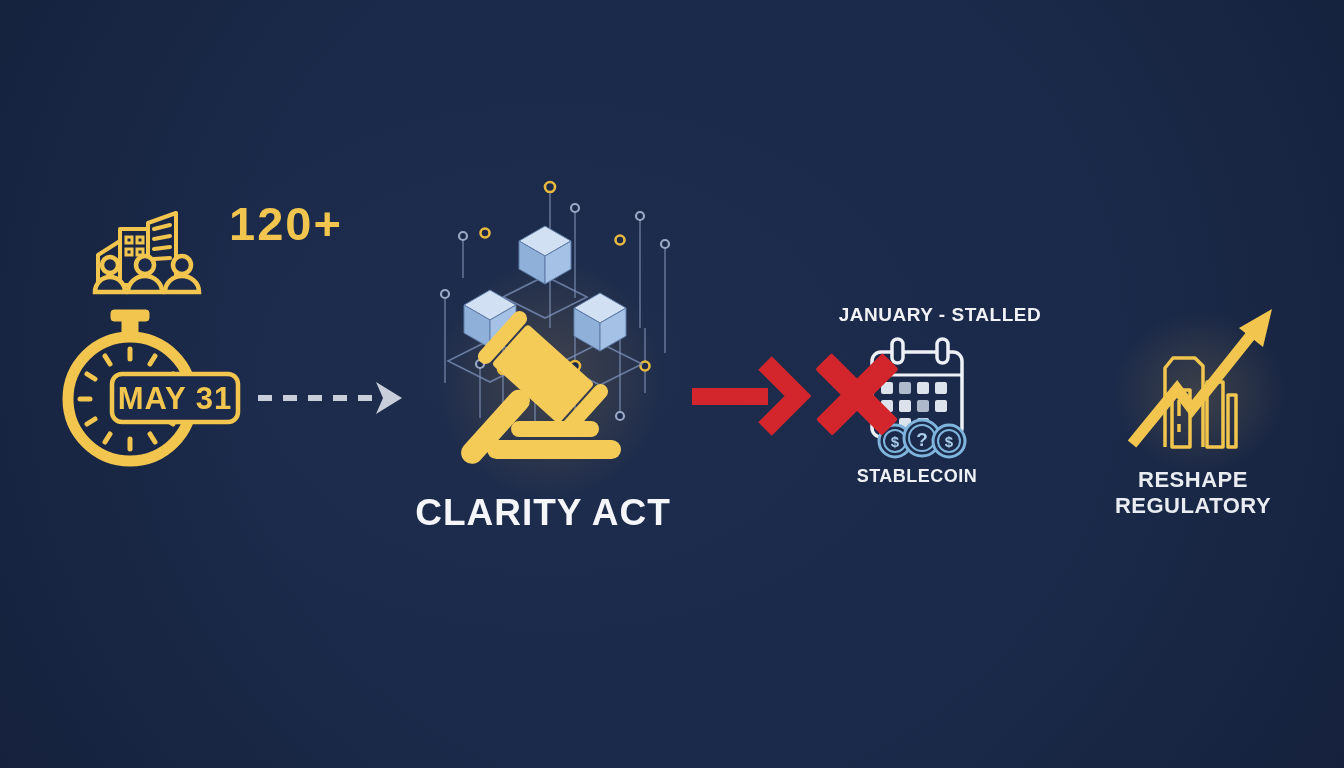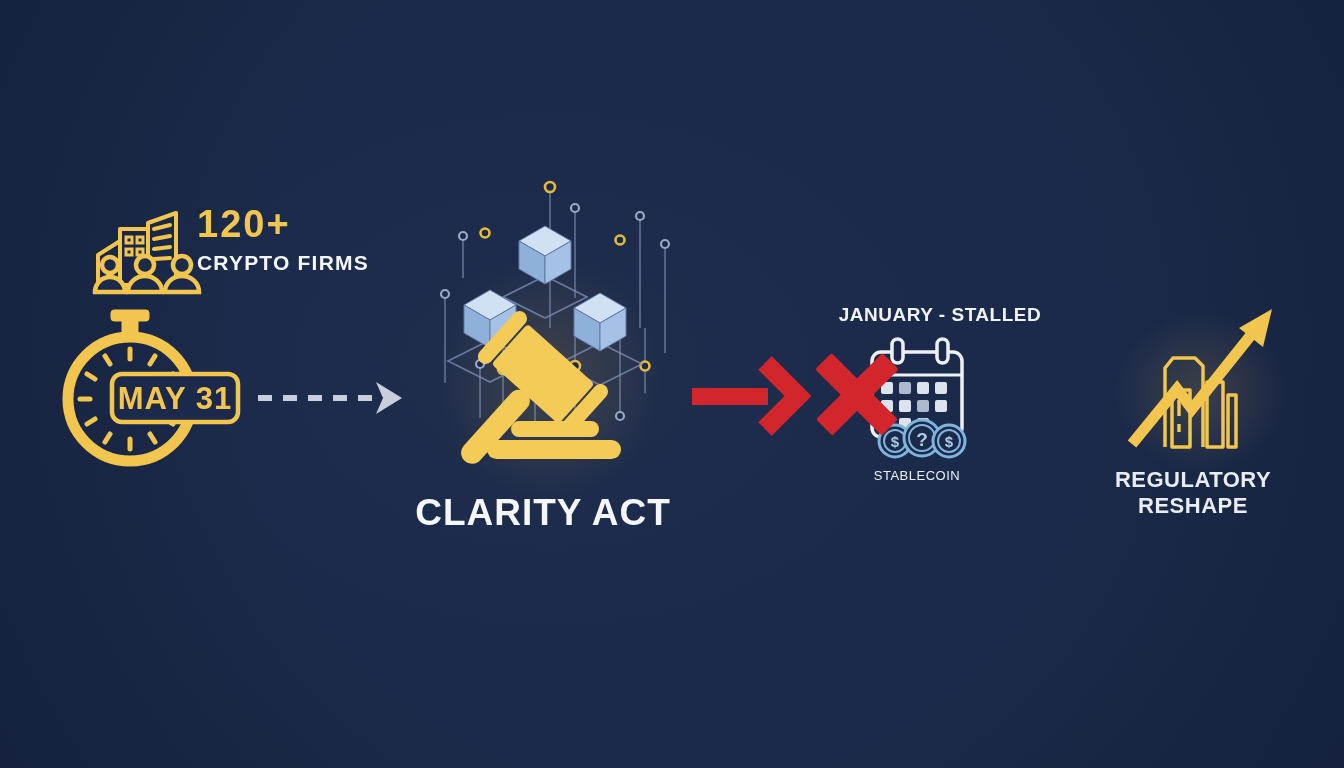--- a/index.html
+++ b/index.html
@@ -21,30 +21,30 @@
   .glow-center{
     left:395px;top:215px;width:310px;height:330px;
     background:radial-gradient(closest-side, rgba(170,135,70,0.24), rgba(170,135,70,0.10) 45%, rgba(170,135,70,0) 72%);
   }
   .glow-right{
     left:1085px;top:285px;width:230px;height:215px;
     background:radial-gradient(closest-side, rgba(200,160,80,0.20), rgba(200,160,80,0.07) 50%, rgba(200,160,80,0) 75%);
   }
 
   .firms-text{left:197px;top:200px;width:260px;}
-  .firms-count{font-size:38px;font-weight:800;color:#f2c64e;letter-spacing:2px;line-height:48px;}
+  .firms-count{font-size:47px;font-weight:800;color:#f2c64e;letter-spacing:2px;line-height:48px;margin-left:32px;}
   .firms-label{font-size:21px;font-weight:700;color:#f4f6f9;letter-spacing:1.2px;margin-top:3px;}
 
   .act-title{left:403px;top:492px;width:280px;text-align:center;
     font-size:37px;font-weight:800;color:#f4f6f9;letter-spacing:1px;}
 
   .stalled-header{left:808px;top:304px;width:264px;text-align:center;
     font-size:19px;font-weight:700;color:#f0f2f6;letter-spacing:0.5px;}
   .stalled-caption{left:785px;top:464px;width:264px;text-align:center;
-    font-size:13px;font-weight:400;color:#eef1f5;letter-spacing:0.5px;line-height:24px;}
+    font-size:18px;font-weight:700;color:#eef1f5;letter-spacing:0.5px;line-height:24px;}
 
   .outcome-caption{left:1061px;top:467px;width:264px;text-align:center;
     font-size:22px;font-weight:700;color:#e9ecf1;letter-spacing:0.5px;line-height:26px;}
 </style>
 </head>
 <body>
 
 <div class="canvas">
 
   <div class="abs glow glow-center"></div>
@@ -71,21 +71,20 @@
       <path d="M5,99 a15,15 0 0 1 30,0 Z"></path>
       <circle cx="55" cy="72" r="9"></circle>
       <path d="M38,99 a17,16 0 0 1 34,0 Z"></path>
       <circle cx="92" cy="72" r="9"></circle>
       <path d="M75,99 a17,16 0 0 1 34,0 Z"></path>
     </g>
   </svg>
 
   <div class="abs firms-text">
     <div class="firms-count">120+</div>
-    <div class="firms-label">CRYPTO FIRMS</div>
   </div>
 
   <svg class="abs" style="left:53px;top:308px;" width="212" height="160" viewBox="0 0 212 160">
     <g stroke="#f2c64e" fill="none">
       <rect x="58" y="2" width="38" height="11" rx="3" fill="#f2c64e"></rect>
       <rect x="69" y="11" width="16" height="14" fill="#f2c64e"></rect>
       <circle cx="77" cy="91" r="62" stroke-width="11"></circle>
       <g stroke-width="5" stroke-linecap="round">
         <line x1="127" y1="91" x2="117" y2="91"></line>
         <line x1="120" y1="116" x2="112" y2="111"></line>
@@ -238,17 +237,17 @@
       <rect x="92" y="84" width="16" height="65"></rect>
       <rect x="113" y="97" width="8" height="52"></rect>
       <line x1="64" y1="102" x2="64" y2="118"></line>
       <line x1="64" y1="126" x2="64" y2="134"></line>
     </g>
     <polyline points="17,146 62,91 77,111 136,37" stroke="#f2c64e" stroke-width="11" fill="none"></polyline>
     <polygon points="124,30 157,11 148,49" fill="#f2c64e"></polygon>
   </svg>
 
   <div class="abs outcome-caption">
+    <div>RESHAPE</div>
     <div>REGULATORY</div>
-    <div>RESHAPE</div>
   </div>
 
 </div>
 
 </body></html>

